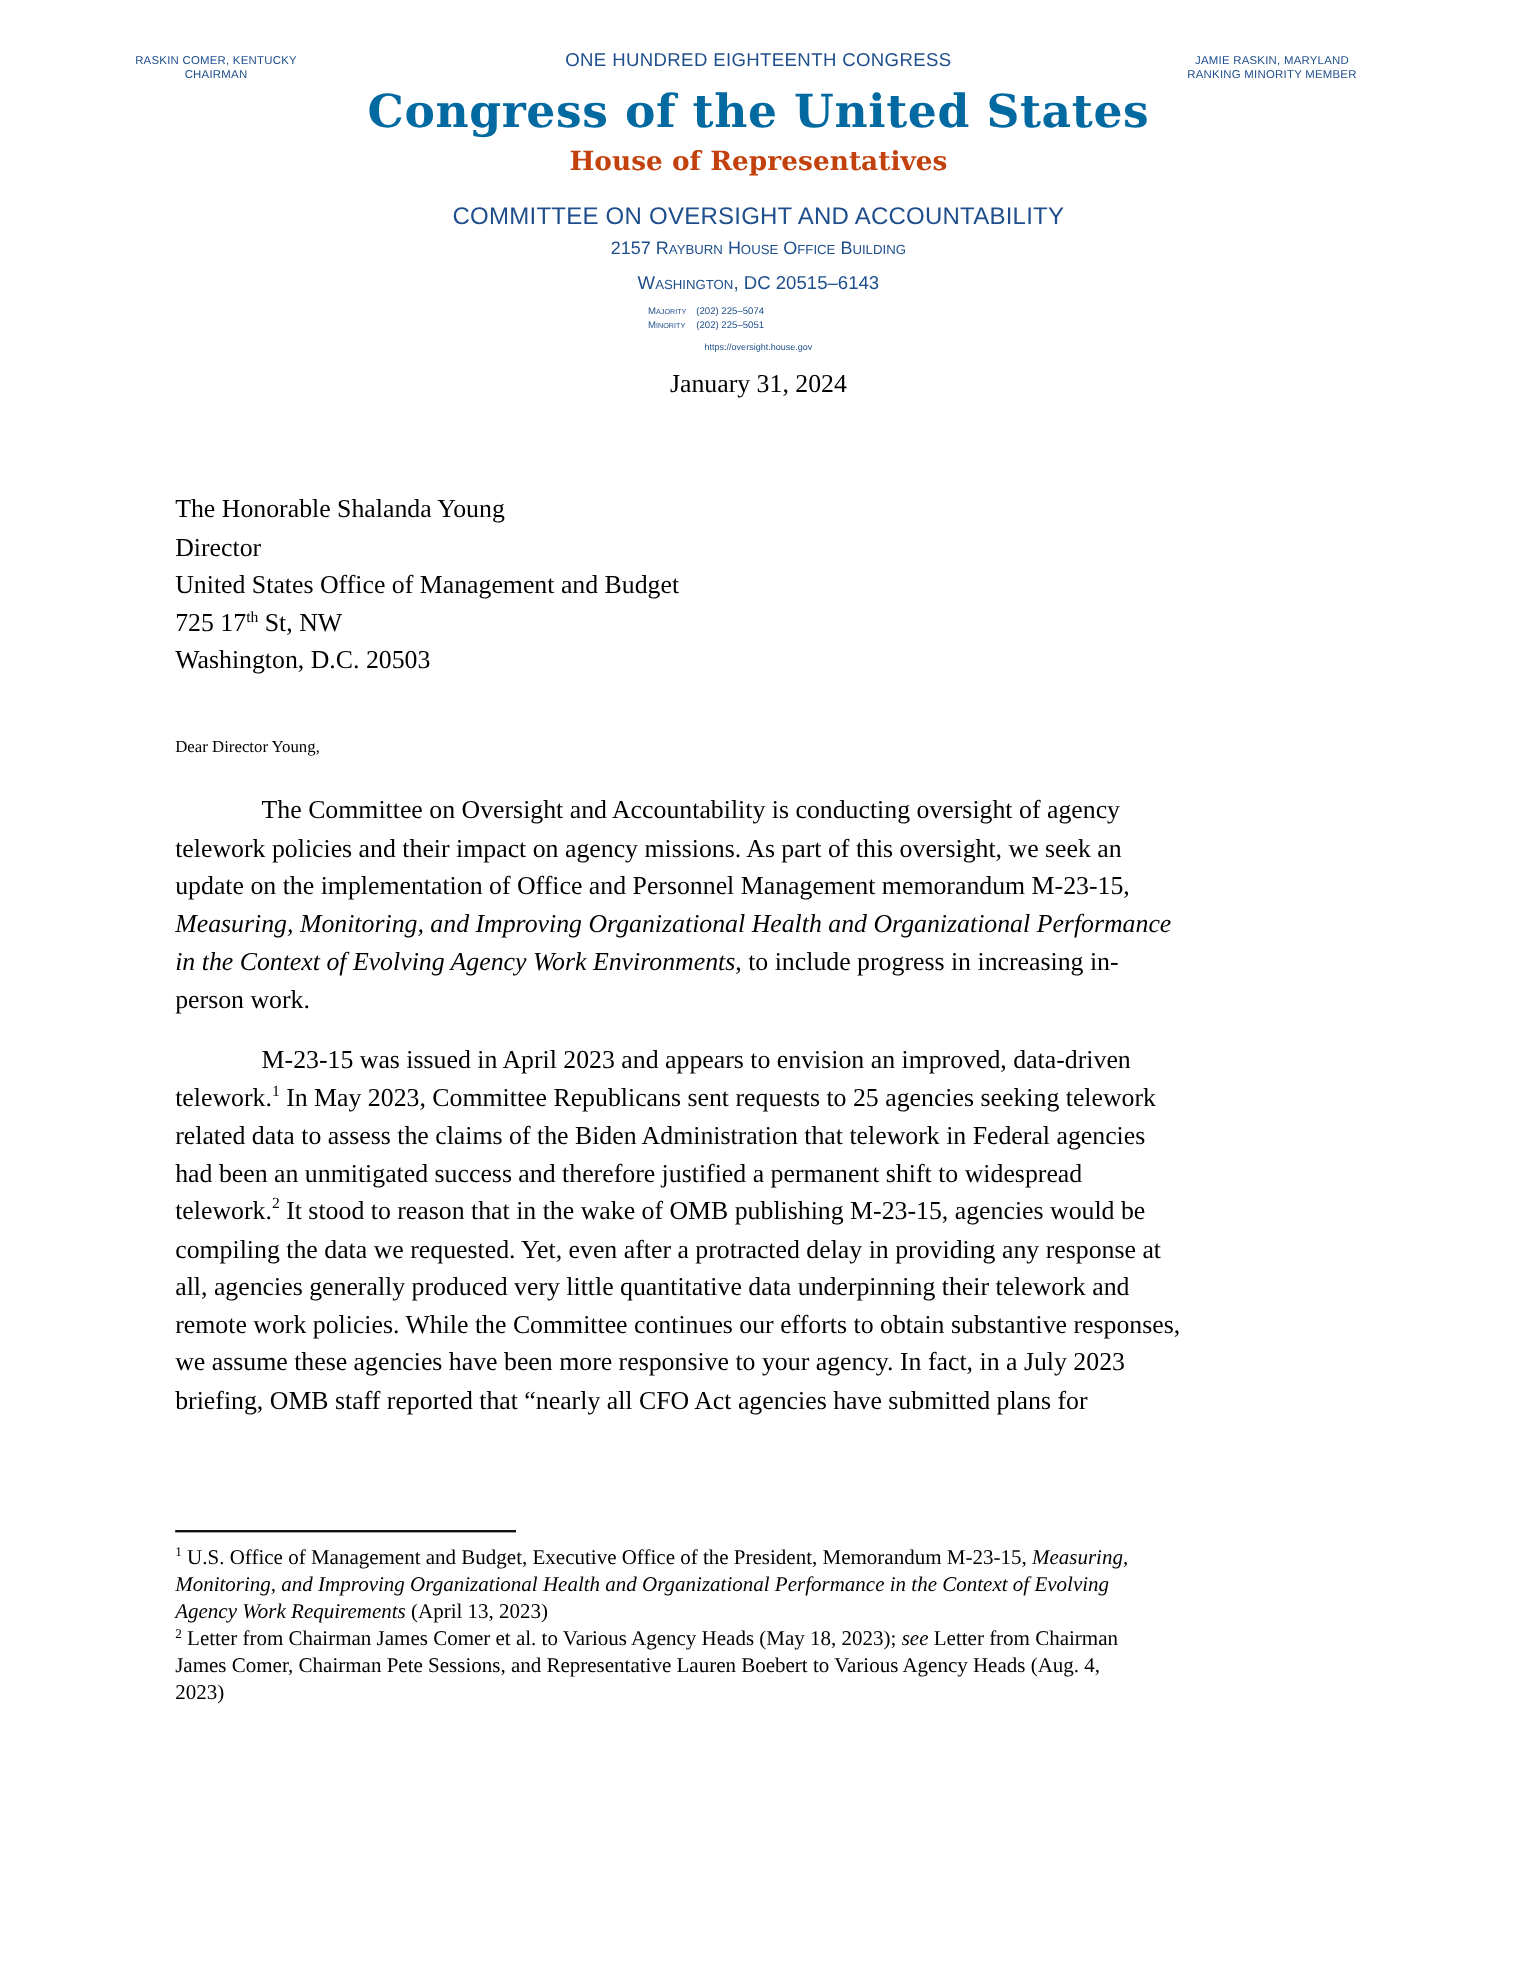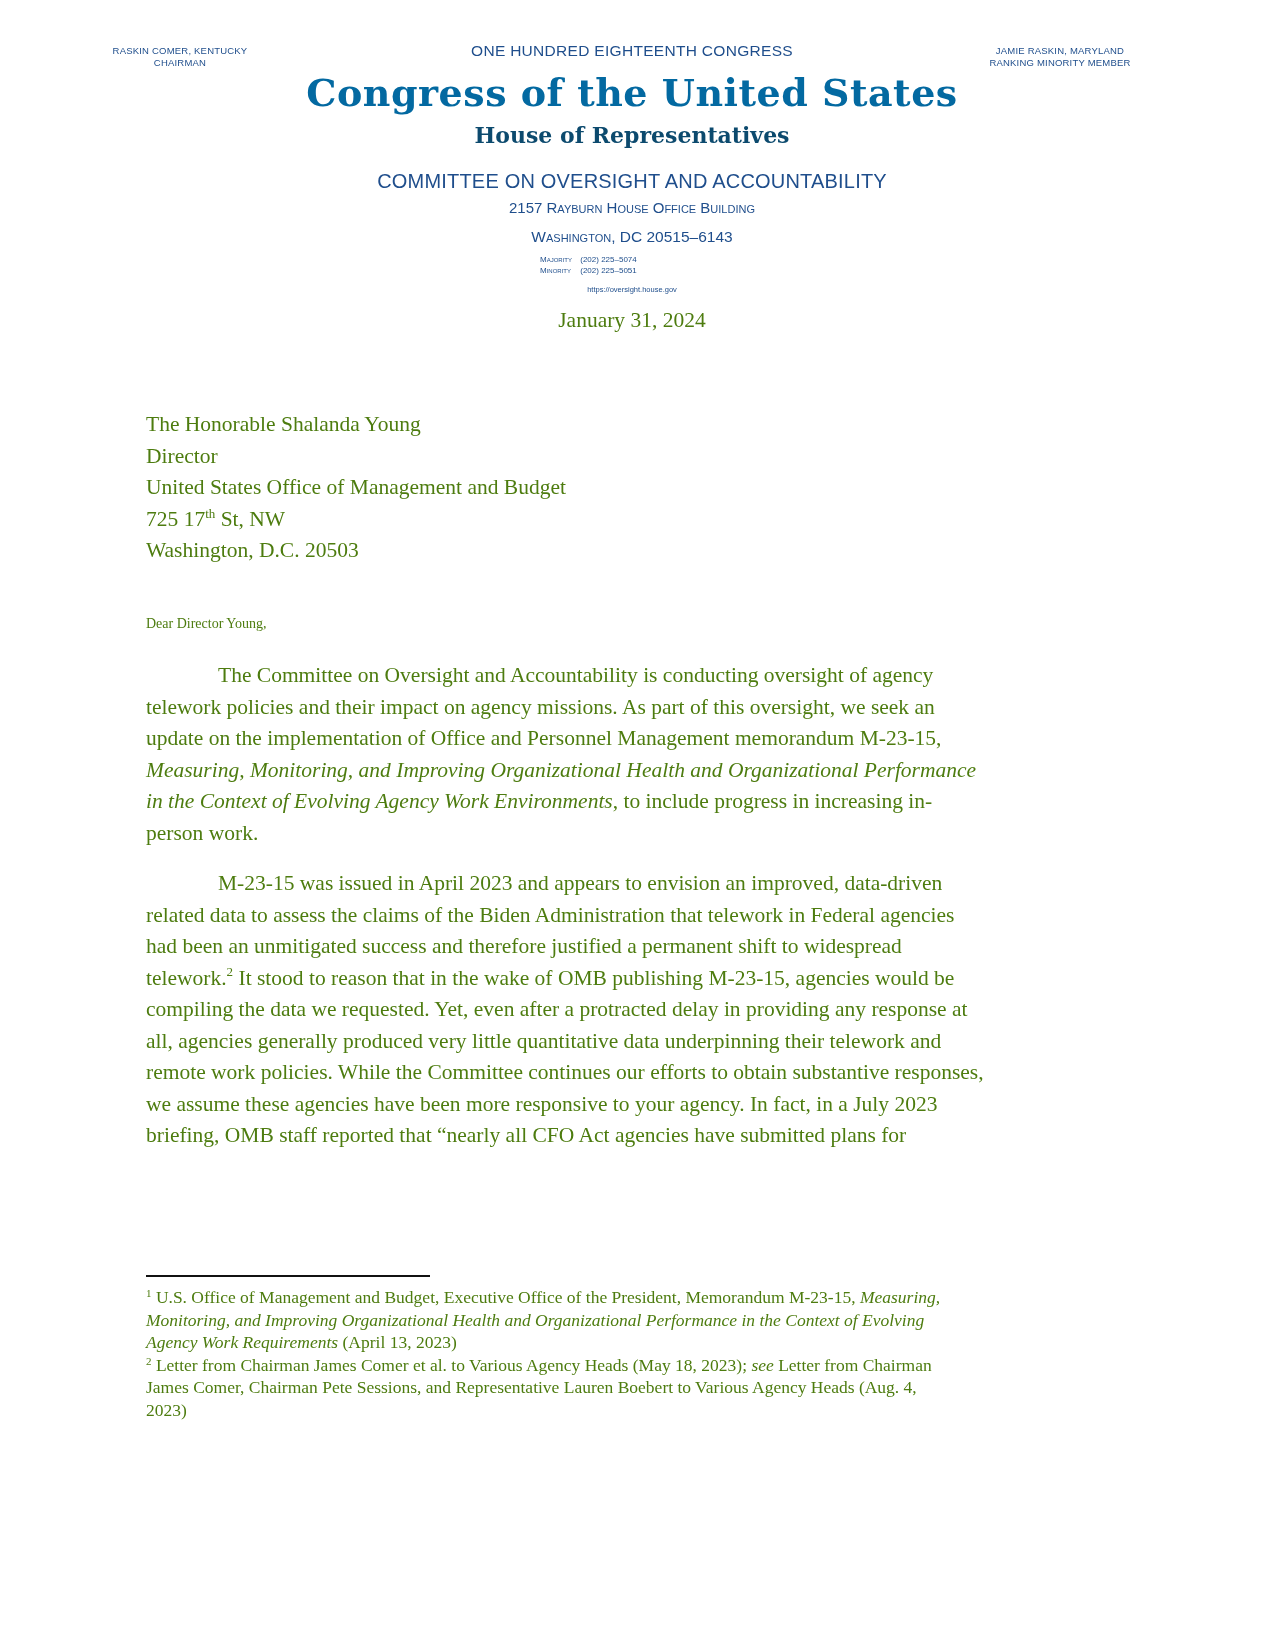--- a/index.html
+++ b/index.html
@@ -4,29 +4,29 @@
 <style>
   html, body { margin: 0; padding: 0; background: #ffffff; }
   body { width: 1265px; height: 1638px; position: relative; overflow: hidden; }
   .page { position: absolute; left: 0; top: 0; width: 1265px; height: 1638px; background: #fff; }
 
   .lh { position: absolute; color: #1f4e8c; font-family: "Liberation Sans", sans-serif; text-align: center; }
   .lh-left { left: 95px; top: 45px; width: 170px; font-size: 9.5px; line-height: 12px; letter-spacing: 0.2px; }
   .lh-right { left: 955px; top: 45px; width: 210px; font-size: 9.5px; line-height: 12px; letter-spacing: 0.2px; }
   .lh-congress-num { left: 382px; top: 42px; width: 500px; font-size: 15.5px; letter-spacing: 0.3px; }
   .lh-title { left: 282px; top: 70px; width: 700px; font-family: "DejaVu Serif", serif; font-weight: bold; font-size: 38px; color: #0369a1; letter-spacing: 0.5px; }
-  .lh-house { left: 382px; top: 122px; width: 500px; font-family: "DejaVu Serif", serif; font-weight: bold; font-size: 22px; color: #0c4a6e; }
+  .lh-house { left: 382px; top: 122px; width: 500px; font-family: "DejaVu Serif", serif; font-weight: bold; font-size: 22px; color: #c2410c; }
   .lh-committee { left: 332px; top: 170px; width: 600px; font-size: 20px; letter-spacing: 0.2px; }
   .lh-addr1 { left: 382px; top: 199px; width: 500px; font-size: 15px; font-variant: small-caps; }
   .lh-addr2 { left: 382px; top: 228px; width: 500px; font-size: 15.5px; font-variant: small-caps; }
   .lh-phones { left: 540px; top: 255px; width: 200px; font-size: 8px; line-height: 10.5px; text-align: left; }
   .lh-phones .lbl { font-variant: small-caps; display: inline-block; width: 38px; }
   .lh-url { left: 482px; top: 285px; width: 300px; font-size: 7.5px; }
 
-  .serif { font-family: "Liberation Serif", serif; color: #4d7c0f; }
+  .serif { font-family: "Liberation Serif", serif; color: #000000; }
   .date { position: absolute; left: 432px; top: 308px; width: 400px; text-align: center; font-size: 21.5px; }
 
   .addr { position: absolute; left: 146px; top: 409px; font-size: 21.5px; line-height: 31.5px; }
   .addr sup { font-size: 13px; vertical-align: 8px; line-height: 0; }
 
   .salutation { position: absolute; left: 146px; top: 588px; font-size: 14px; margin-top: 28px; }
 
   .body-para { position: absolute; left: 146px; width: 935px; font-size: 21.5px; line-height: 31.5px; }
   .body-para .line { white-space: nowrap; display: block; }
   .body-para .indent { padding-left: 72px; margin-top: 24px; }
@@ -91,20 +91,21 @@
     <span class="line indent">The Committee on Oversight and Accountability is conducting oversight of agency</span>
     <span class="line">telework policies and their impact on agency missions. As part of this oversight, we seek an</span>
     <span class="line">update on the implementation of Office and Personnel Management memorandum M-23-15,</span>
     <span class="line"><i>Measuring, Monitoring, and Improving Organizational Health and Organizational Performance</i></span>
     <span class="line"><i>in the Context of Evolving Agency Work Environments</i><span>, to include progress in increasing in-</span></span>
     <span class="line">person work.</span>
   </div>
 
   <div class="body-para p2 serif">
     <span class="line indent">M-23-15 was issued in April 2023 and appears to envision an improved, data-driven</span>
+    <span class="line"><span>telework.</span><sup>1</sup><span> In May 2023, Committee Republicans sent requests to 25 agencies seeking telework</span></span>
     <span class="line">related data to assess the claims of the Biden Administration that telework in Federal agencies</span>
     <span class="line">had been an unmitigated success and therefore justified a permanent shift to widespread</span>
     <span class="line"><span>telework.</span><sup>2</sup><span> It stood to reason that in the wake of OMB publishing M-23-15, agencies would be</span></span>
     <span class="line">compiling the data we requested. Yet, even after a protracted delay in providing any response at</span>
     <span class="line">all, agencies generally produced very little quantitative data underpinning their telework and</span>
     <span class="line">remote work policies. While the Committee continues our efforts to obtain substantive responses,</span>
     <span class="line">we assume these agencies have been more responsive to your agency. In fact, in a July 2023</span>
     <span class="line">briefing, OMB staff reported that “nearly all CFO Act agencies have submitted plans for</span>
   </div>
 

